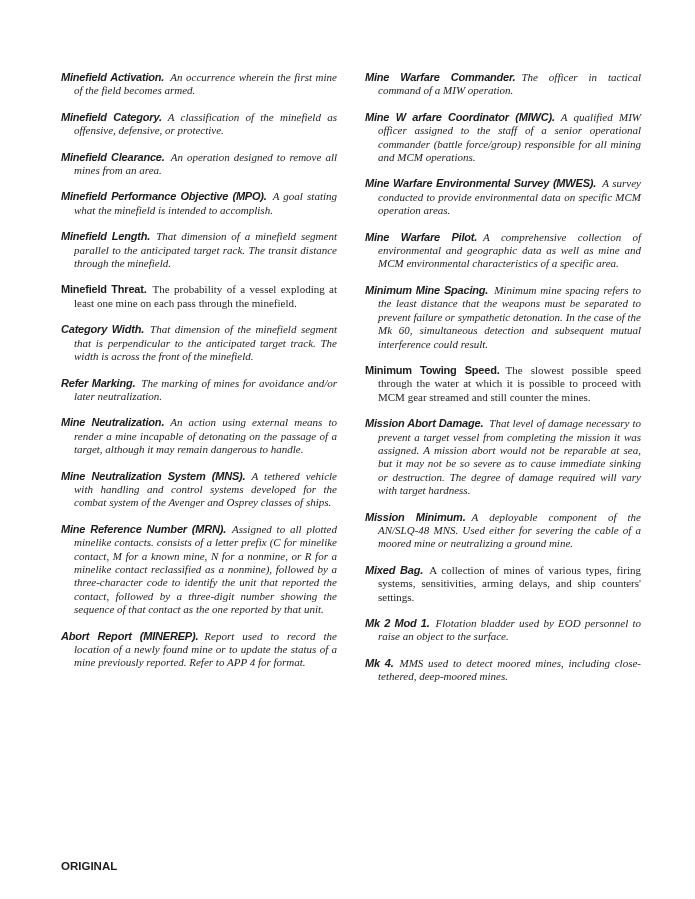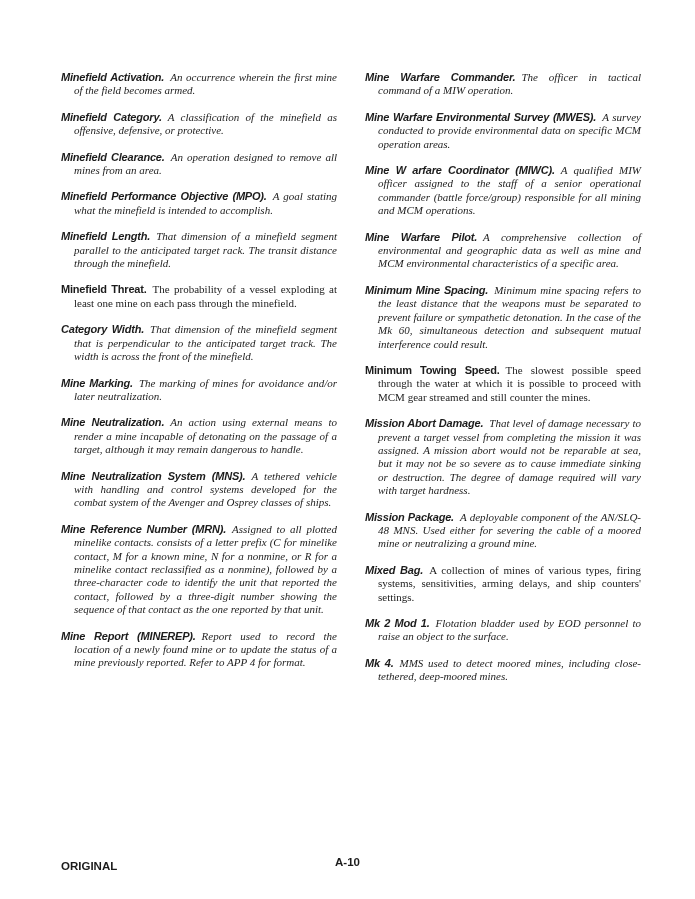--- a/index.html
+++ b/index.html
@@ -66,54 +66,53 @@
   <p class="entry"><span class="term">Minefield Clearance.</span><span class="sep"></span><span class="def">An operation designed to remove all mines from an area.</span></p>
 
   <p class="entry"><span class="term">Minefield Performance Objective (MPO).</span><span class="sep"></span><span class="def">A goal stating what the minefield is intended to accomplish.</span></p>
 
   <p class="entry"><span class="term">Minefield Length.</span><span class="sep"></span><span class="def">That dimension of a minefield segment parallel to the anticipated target rack. The transit distance through the minefield.</span></p>
 
   <p class="entry"><span class="term upright">Minefield Threat.</span><span class="sep"></span><span class="def roman">The probability of a vessel exploding at least one mine on each pass through the minefield.</span></p>
 
   <p class="entry"><span class="term">Category Width.</span><span class="sep"></span><span class="def">That dimension of the minefield segment that is perpendicular to the anticipated target track. The width is across the front of the minefield.</span></p>
 
-  <p class="entry"><span class="term">Mine Marking.</span><span class="sep"></span><span class="def">The marking of mines for avoidance and/or later neutralization.</span></p>
+  <p class="entry"><span class="term">Refer Marking.</span><span class="sep"></span><span class="def">The marking of mines for avoidance and/or later neutralization.</span></p>
 
   <p class="entry"><span class="term">Mine Neutralization.</span><span class="sep"></span><span class="def">An action using external means to render a mine incapable of detonating on the passage of a target, although it may remain dangerous to handle.</span></p>
 
   <p class="entry"><span class="term">Mine Neutralization System (MNS).</span><span class="sep"></span><span class="def">A tethered vehicle with handling and control systems developed for the combat system of the Avenger and Osprey classes of ships.</span></p>
 
 
   <p class="entry"><span class="term">Mine Reference Number (MRN).</span><span class="sep"></span><span class="def">Assigned to all plotted minelike contacts. consists of a letter prefix (C for minelike contact, M for a known mine, N for a nonmine, or R for a minelike contact reclassified as a nonmine), followed by a three-character code to identify the unit that reported the contact, followed by a three-digit number showing the sequence of that contact as the one reported by that unit.</span></p>
 
-  <p class="entry"><span class="term">Mine Report (MINEREP).</span><span class="sep"></span><span class="def">Report used to record the location of a newly found mine or to update the status of a mine previously reported. Refer to APP 4 for format.</span></p>
+  <p class="entry"><span class="term">Abort Report (MINEREP).</span><span class="sep"></span><span class="def">Report used to record the location of a newly found mine or to update the status of a mine previously reported. Refer to APP 4 for format.</span></p>
 </div>
     <div class="col" id="col-right">
 
   <p class="entry"><span class="term">Mine Warfare Commander.</span><span class="sep"></span><span class="def">The officer in tactical command of a MIW operation.</span></p>
 
+  <p class="entry"><span class="term">Mine W arfare Coordinator (MIWC).</span><span class="sep"></span><span class="def">A qualified MIW officer assigned to the staff of a senior operational commander (battle force/group) responsible for all mining and MCM operations.</span></p>
+
   <p class="entry"><span class="term">Mine Warfare Environmental Survey (MWES).</span><span class="sep"></span><span class="def">A survey conducted to provide environmental data on specific MCM operation areas.</span></p>
-
-  <p class="entry"><span class="term">Mine W arfare Coordinator (MIWC).</span><span class="sep"></span><span class="def">A qualified MIW officer assigned to the staff of a senior operational commander (battle force/group) responsible for all mining and MCM operations.</span></p>
 
   <p class="entry"><span class="term">Mine Warfare Pilot.</span><span class="sep"></span><span class="def">A comprehensive collection of environmental and geographic data as well as mine and MCM environmental characteristics of a specific area.</span></p>
 
   <p class="entry"><span class="term">Minimum Mine Spacing.</span><span class="sep"></span><span class="def">Minimum mine spacing refers to the least distance that the weapons must be separated to prevent failure or sympathetic detonation. In the case of the Mk 60, simultaneous detection and subsequent mutual interference could result.</span></p>
 
   <p class="entry"><span class="term upright">Minimum Towing Speed.</span><span class="sep"></span><span class="def roman">The slowest possible speed through the water at which it is possible to proceed with MCM gear streamed and still counter the mines.</span></p>
 
   <p class="entry"><span class="term">Mission Abort Damage.</span><span class="sep"></span><span class="def">That level of damage necessary to prevent a target vessel from completing the mission it was assigned. A mission abort would not be reparable at sea, but it may not be so severe as to cause immediate sinking or destruction. The degree of damage required will vary with target hardness.</span></p>
 
-  <p class="entry"><span class="term">Mission Package.</span><span class="sep"></span><span class="def">A deployable component of the AN/SLQ-48 MNS. Used either for severing the cable of a moored mine or neutralizing a ground mine.</span></p>
+  <p class="entry"><span class="term">Mission Minimum.</span><span class="sep"></span><span class="def">A deployable component of the AN/SLQ-48 MNS. Used either for severing the cable of a moored mine or neutralizing a ground mine.</span></p>
 
   <p class="entry"><span class="term">Mixed Bag.</span><span class="sep"></span><span class="def roman">A collection of mines of various types, firing systems, sensitivities, arming delays, and ship counters' settings.</span></p>
 
   <p class="entry"><span class="term">Mk 2 Mod 1.</span><span class="sep"></span><span class="def">Flotation bladder used by EOD personnel to raise an object to the surface.</span></p>
 
   <p class="entry"><span class="term">Mk 4.</span><span class="sep"></span><span class="def">MMS used to detect moored mines, including close-tethered, deep-moored mines.</span></p>
 
 </div>
   </div>
   <div class="footer">
     <span class="footer-left">ORIGINAL</span>
-    <span class="footer-center">A-10</span>
   </div>
 </div>
 
 </body></html>

